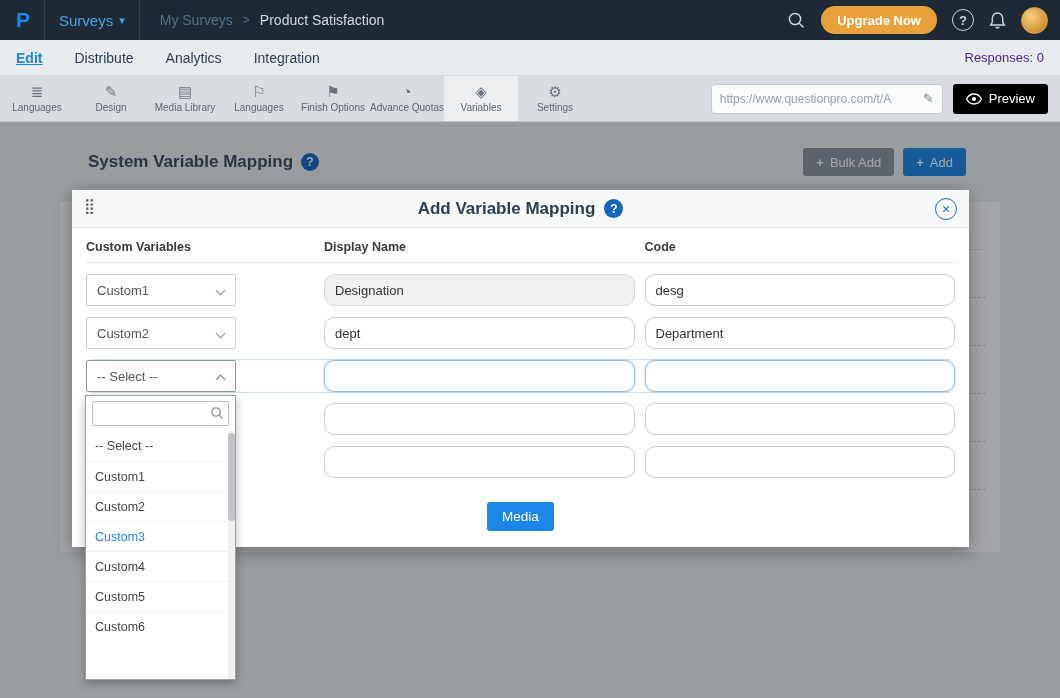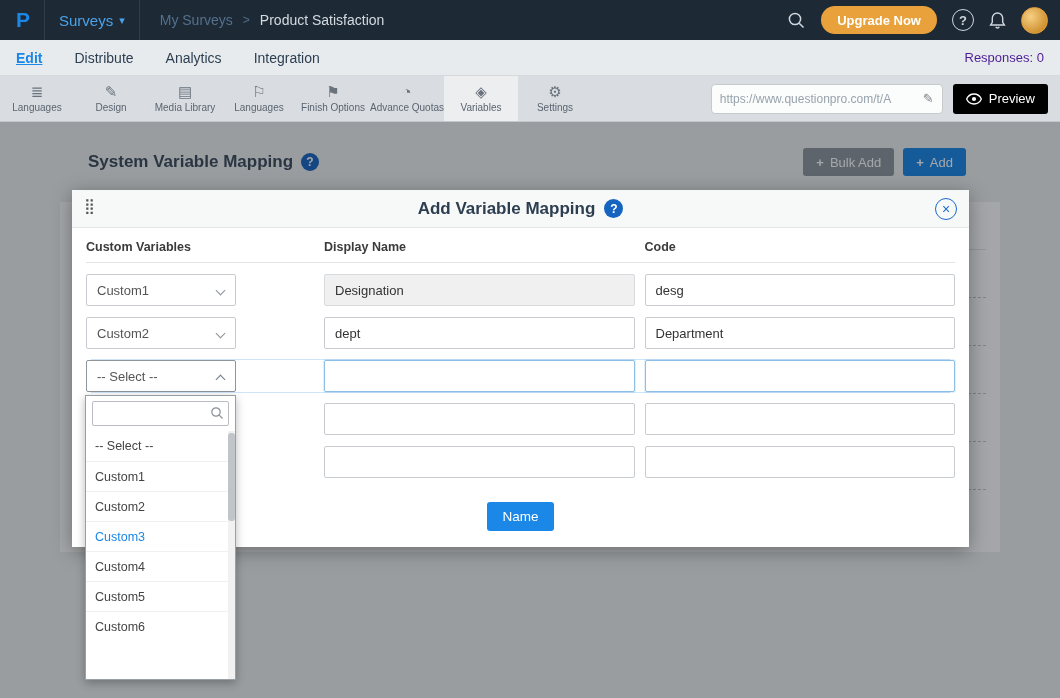--- a/index.html
+++ b/index.html
@@ -83,21 +83,21 @@
   .mrow { display:grid; grid-template-columns:228px 1fr 1fr; gap:10px; align-items:center; }
   .col-headers { padding-bottom:8px; border-bottom:1px solid #e2e4e6; }
   .col-h { font-size:12.5px; font-weight:700; color:#3b3b3b; }
   .data-row { margin-top:11px; }
   .sel-box { position:relative; width:150px; height:32px; border:1px solid #c8ccd0; border-radius:2px;
              background:#fff; display:flex; align-items:center; padding:0 10px; font-size:13px; color:#555; }
   .sel-box .chev { position:absolute; right:11px; top:12px; width:7px; height:7px;
                    border-right:1.5px solid #8a9097; border-bottom:1.5px solid #8a9097; transform:rotate(45deg); }
   .sel-box.open { border-color:#8e959b; }
   .sel-box.open .chev { transform:rotate(-135deg); top:15px; border-color:#6f7a83; }
-  .txt-input { width:100%; height:32px; border:1px solid #c8ccd0; border-radius:2px; padding:0 10px;
+  .txt-input { width:100%; height:32px; border:1px solid #c8ccd0; border-radius:10px; padding:0 10px;
                font-size:13px; color:#333; font-family:inherit; background:#fff; outline:none; }
   .txt-input.filled { background:#f0f0f1; border-color:#d8dbde; }
   .row-focus { box-shadow:0 -6px 0 -5px #cfe4f7, 0 6px 0 -5px #cfe4f7; }
   .row-focus .txt-input { border-color:#8bbfea; box-shadow:0 0 0 1px rgba(27,135,230,0.12); }
   .save-row { display:flex; justify-content:center; margin-top:24px; }
   .save-btn { background:#1b87e6; color:#fff; border:none; border-radius:3px; padding:7px 15px;
               font-size:13.5px; font-family:inherit; }
 
   
   .dd-panel { position:absolute; left:13px; top:205px; width:151px; height:285px; background:#fff;
@@ -289,21 +289,21 @@
         <input class="txt-input" type="text" value="" style="">
       </div>
 
       <div class="mrow data-row">
         <div></div>
         <input class="txt-input" type="text" value="" style="">
         <input class="txt-input" type="text" value="" style="">
       </div>
 
       <div class="save-row">
-        <button class="save-btn">Name</button>
+        <button class="save-btn">Media</button>
       </div>
     </div>
 
     <div class="dd-panel">
       <div class="dd-search">
         <input type="text" value="" style="">
         <svg width="14" height="14" viewBox="0 0 14 14">
             <circle cx="6" cy="6" r="4.2" fill="none" stroke="#8a9097" stroke-width="1.2"></circle>
             <line x1="9.2" y1="9.2" x2="12.5" y2="12.5" stroke="#8a9097" stroke-width="1.2"></line>
           </svg>

